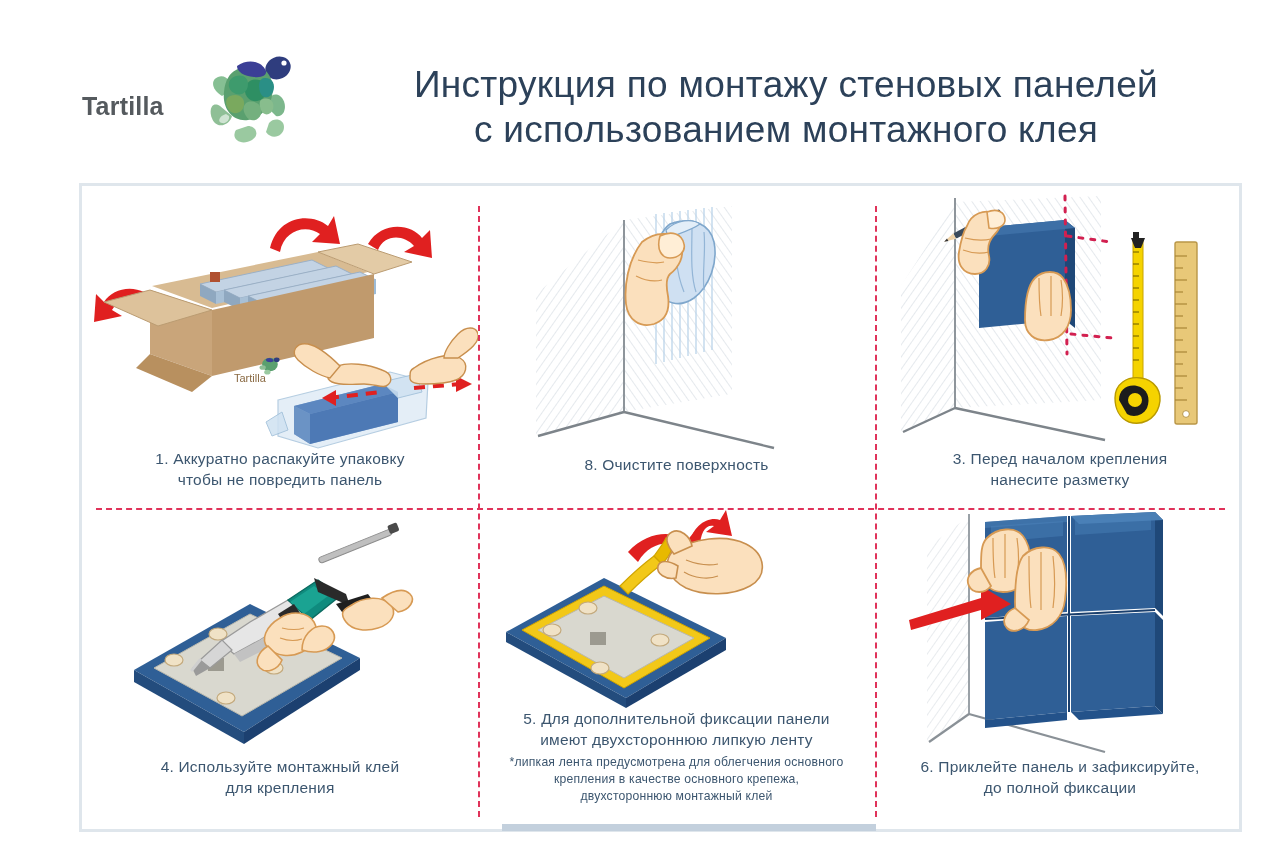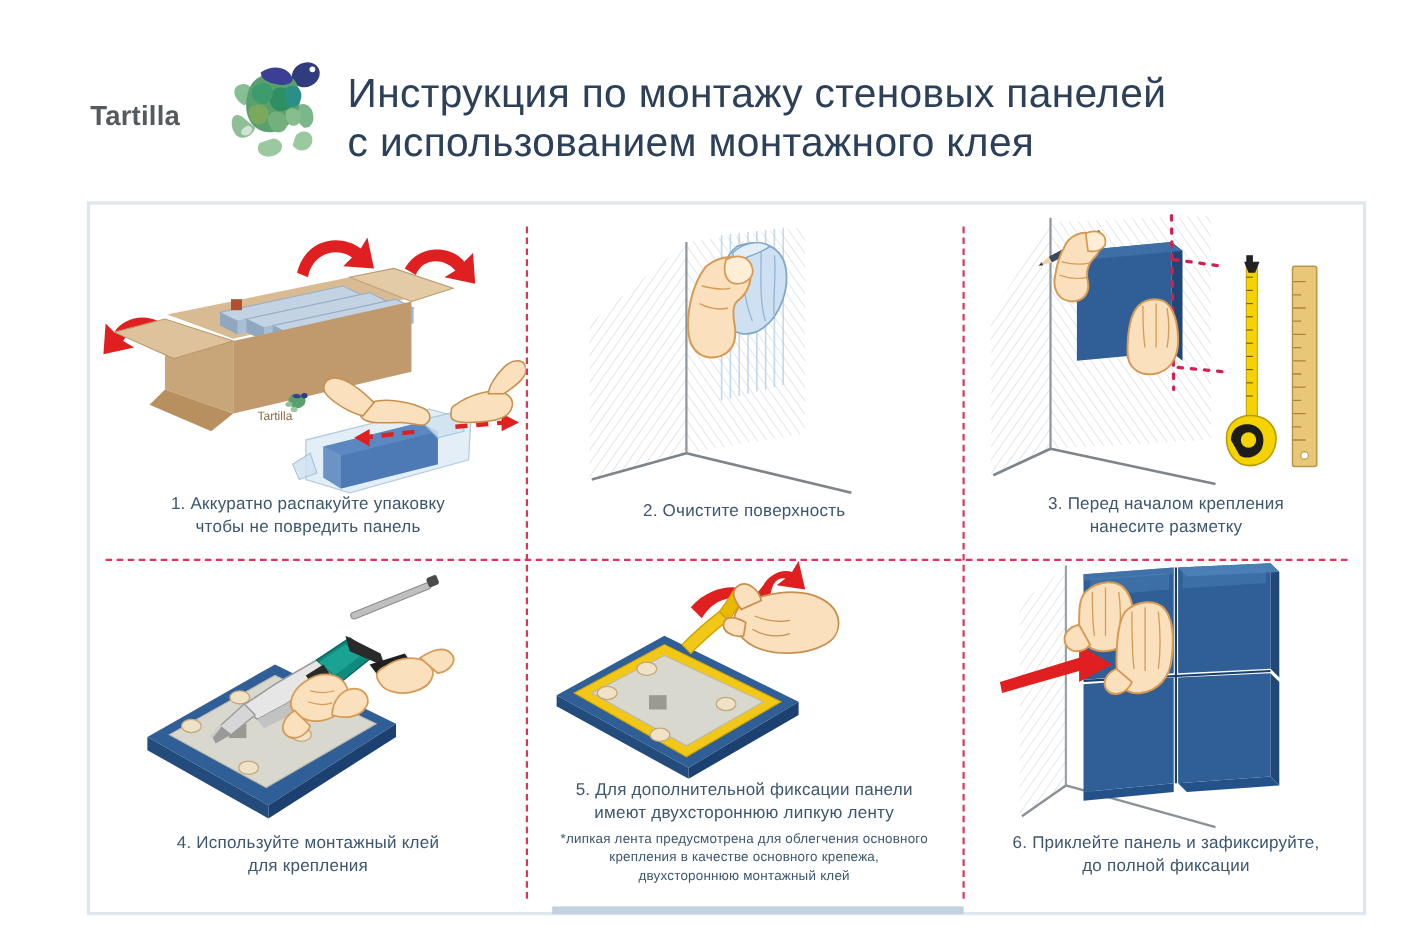--- a/index.html
+++ b/index.html
@@ -14,20 +14,21 @@
   
   #header { position: absolute; left: 0; top: 0; width: 1280px; height: 175px; }
   #brand-name {
     position: absolute; left: 62px; top: 92px;
     font-size: 25px; font-weight: bold; color: #555a5e;
     letter-spacing: .2px;
   }
   #logo { position: absolute; left: 186px; top: 44px; width: 92px; height: 102px; }
   #doc-title {
     position: absolute; left: 296px; top: 62px; width: 940px;
+    text-align: center;
     font-size: 37px; line-height: 45px; color: #2c4159;
     letter-spacing: .3px; font-weight: 400;
   }
   #doc-title .l2 { display: block; }
 
   
   #frame {
     position: absolute; left: 59px; top: 183px;
     width: 1163px; height: 649px;
     border: 3px solid #dfe6ec; background: #fff;
@@ -214,21 +215,21 @@
 
         <path d="M164 56 C180 44 196 46 202 58 C208 70 200 82 192 88 C188 92 188 100 190 110
                  C192 124 188 134 176 138 C162 142 150 134 148 118 C146 100 150 74 164 56 Z" fill="#fbe0bd" stroke="#d79a54" stroke-width="1.8"></path>
         <path d="M182 50 C194 44 204 48 206 58 C208 66 200 72 192 72 C184 72 178 64 182 50 Z" fill="#ffeed6" stroke="#d79a54" stroke-width="1.6"></path>
         <g stroke="#d79a54" stroke-width="1.2" fill="none">
           <path d="M160 74 C168 76 178 78 186 76"></path>
           <path d="M158 90 C166 94 176 96 184 94"></path>
         </g>
       </svg>
       <div class="caption" style="top:268px;">
-        <span class="cap-line">2. Очистите поверхность</span>
+        <span class="cap-line">8. Очистите поверхность</span>
       </div>
     </div>
 
     <div class="cell" style="left:793px;top:0;width:370px;height:322px;">
       <svg class="art" width="370" height="290" viewBox="0 0 370 290">
         <defs>
           <pattern id="hatchL3" width="7" height="7" patternTransform="rotate(35)" patternUnits="userSpaceOnUse">
             <line x1="0" y1="0" x2="0" y2="7" stroke="#dfe4e9" stroke-width="1.6"></line>
           </pattern>
           <pattern id="hatchR3" width="7" height="7" patternTransform="rotate(-35)" patternUnits="userSpaceOnUse">

